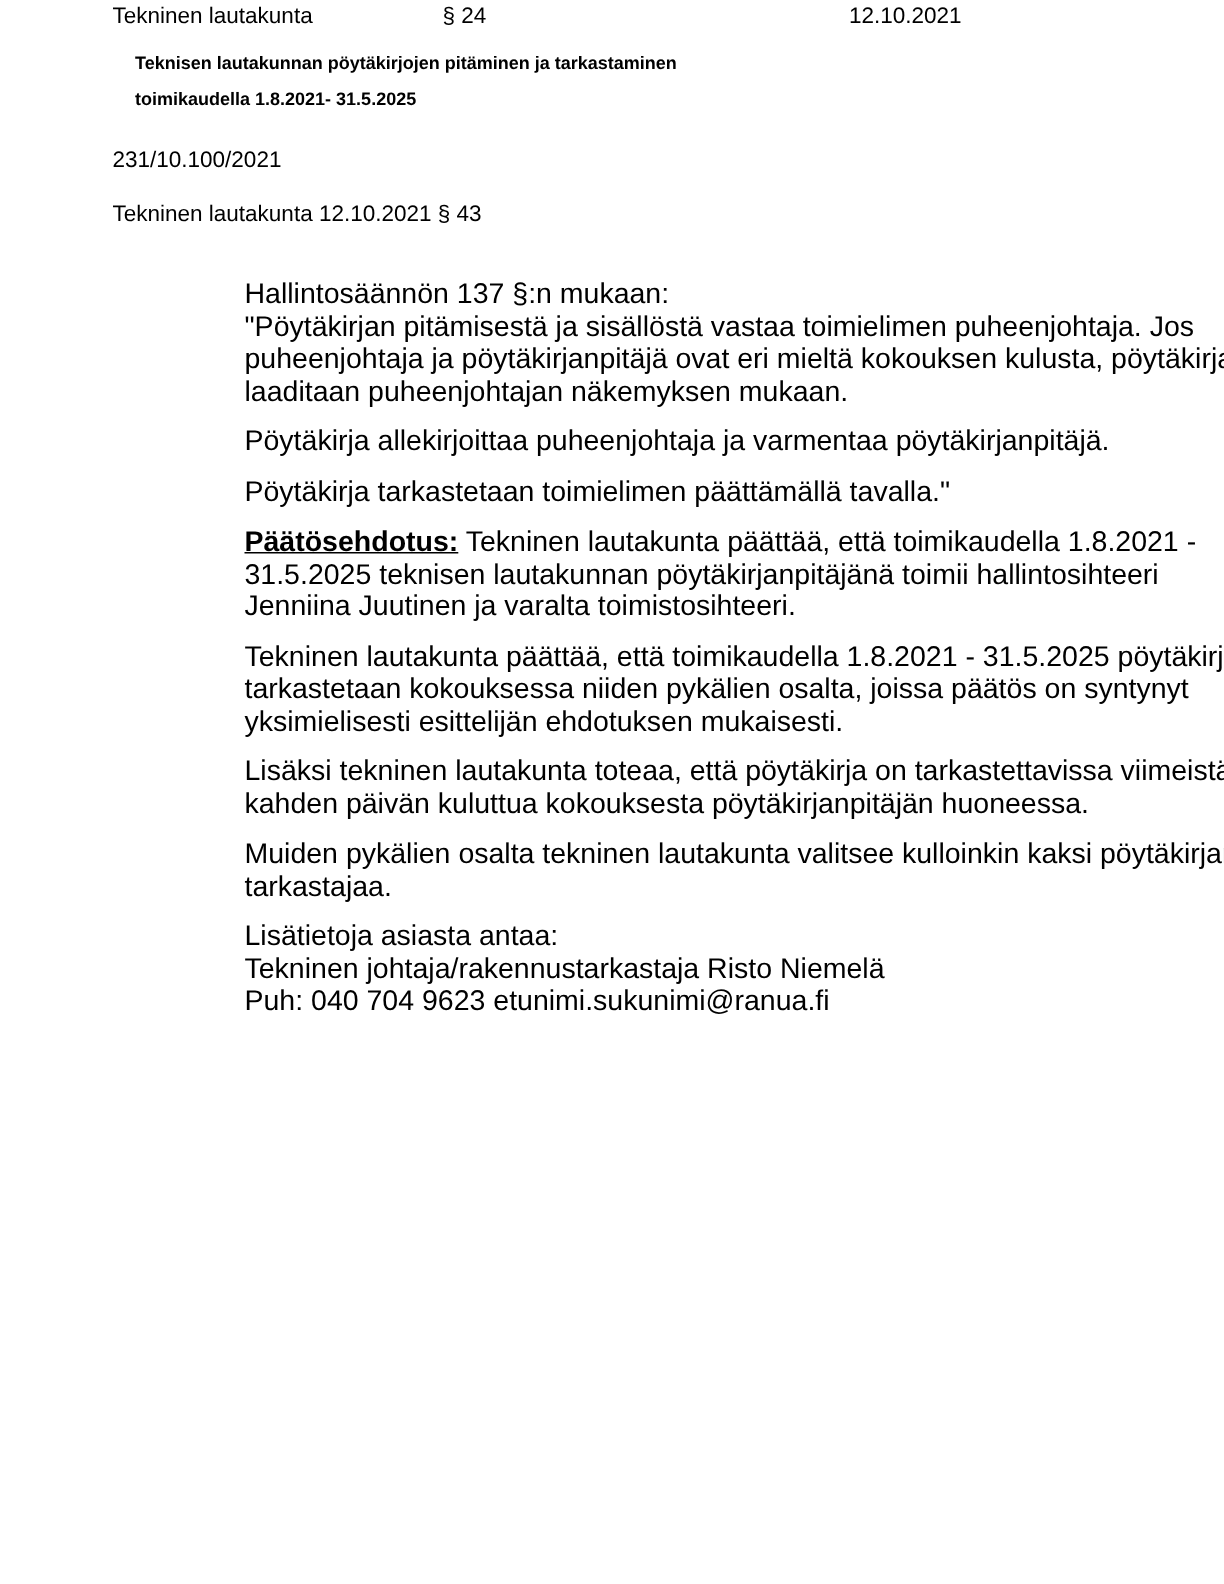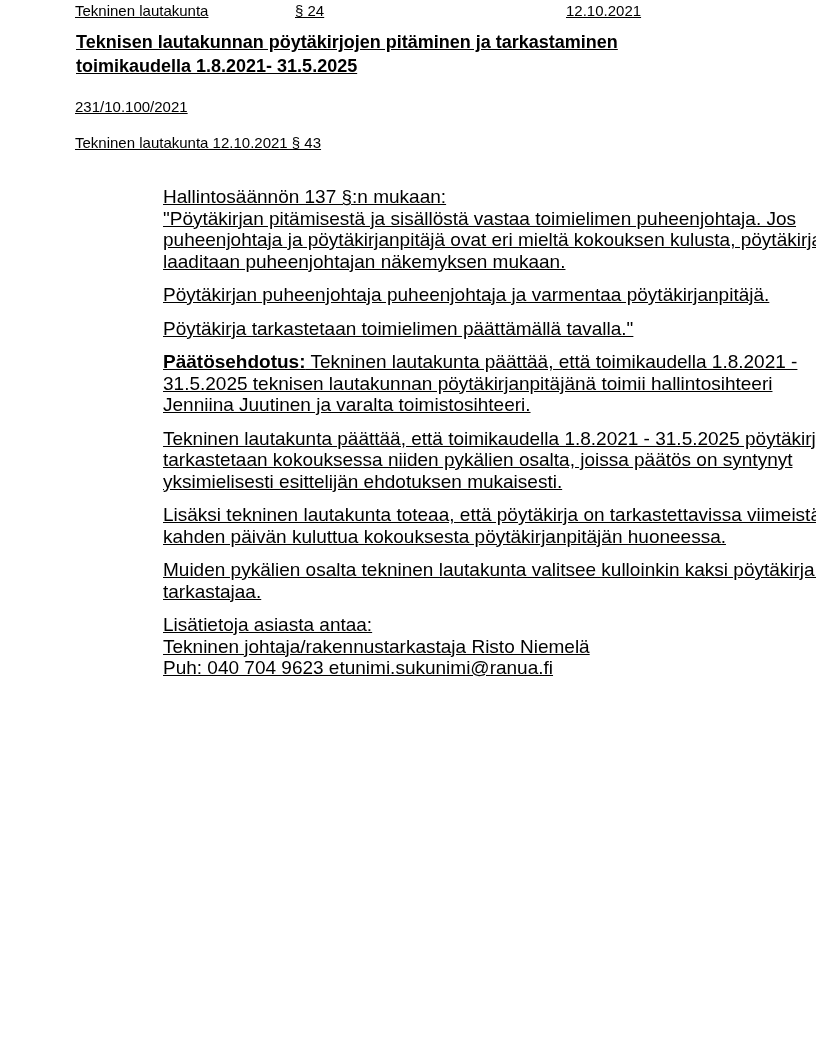--- a/index.html
+++ b/index.html
@@ -5,30 +5,30 @@
   html, body { margin: 0; padding: 0; background: #ffffff; }
   .page {
     position: relative;
     width: 816px;
     height: 1056px;
     background: #ffffff;
     font-family: "Liberation Sans", sans-serif;
     color: #000000;
     overflow: hidden;
   }
-  .abs { position: absolute; text-decoration: underline; }
+  .abs { position: absolute; }
   .hdr { top: 1px; font-size: 15px; line-height: 20px; white-space: nowrap; }
   .hdr-committee { left: 75px; }
   .hdr-section   { left: 295px; }
   .hdr-date      { left: 544px; margin-left: 22px; }
   .doc-title {
-    left: 76px; top: 30px;
+    left: 90px; top: 30px;
     width: 660px;
     margin: 0;
-    font-size: 18px;
+    font-size: 12px;
     font-weight: bold;
     line-height: 24px;
     white-space: nowrap;
   }
   .doc-title span { display: block; }
   .case-number    { left: 75px; top: 98px;  font-size: 15px; white-space: nowrap; }
   .committee-line { left: 75px; top: 134px; font-size: 15px; white-space: nowrap; }
   .body-col {
     left: 163px; top: 186px;
     width: 630px;
@@ -53,21 +53,21 @@
     <span>Teknisen lautakunnan pöytäkirjojen pitäminen ja tarkastaminen</span>
     <span>toimikaudella 1.8.2021- 31.5.2025</span>
   </h1>
 
   <div class="abs case-number">231/10.100/2021</div>
 
   <div class="abs committee-line">Tekninen lautakunta 12.10.2021 § 43</div>
 
   <div class="abs body-col">
       <p class="para">Hallintosäännön 137 §:n mukaan:<br>"Pöytäkirjan pitämisestä ja sisällöstä vastaa toimielimen puheenjohtaja. Jos<br>puheenjohtaja ja pöytäkirjanpitäjä ovat eri mieltä kokouksen kulusta, pöytäkirja<br>laaditaan puheenjohtajan näkemyksen mukaan.</p>
-      <p class="para">Pöytäkirjan puheenjohtaja puheenjohtaja ja varmentaa pöytäkirjanpitäjä.</p>
+      <p class="para">Pöytäkirja allekirjoittaa puheenjohtaja ja varmentaa pöytäkirjanpitäjä.</p>
       <p class="para">Pöytäkirja tarkastetaan toimielimen päättämällä tavalla."</p>
       <p class="para"><span class="para-label">Päätösehdotus:</span> Tekninen lautakunta päättää, että toimikaudella 1.8.2021 -<br>31.5.2025 teknisen lautakunnan pöytäkirjanpitäjänä toimii hallintosihteeri<br>Jenniina Juutinen ja varalta toimistosihteeri.</p>
       <p class="para">Tekninen lautakunta päättää, että toimikaudella 1.8.2021 - 31.5.2025 pöytäkirja<br>tarkastetaan kokouksessa niiden pykälien osalta, joissa päätös on syntynyt<br>yksimielisesti esittelijän ehdotuksen mukaisesti.</p>
       <p class="para">Lisäksi tekninen lautakunta toteaa, että pöytäkirja on tarkastettavissa viimeistään<br>kahden päivän kuluttua kokouksesta pöytäkirjanpitäjän huoneessa.</p>
       <p class="para">Muiden pykälien osalta tekninen lautakunta valitsee kulloinkin kaksi pöytäkirjan-<br>tarkastajaa.</p>
       <p class="para">Lisätietoja asiasta antaa:<br>Tekninen johtaja/rakennustarkastaja Risto Niemelä<br>Puh: 040 704 9623 etunimi.sukunimi@ranua.fi</p>
     </div>
 
 </div>
 

